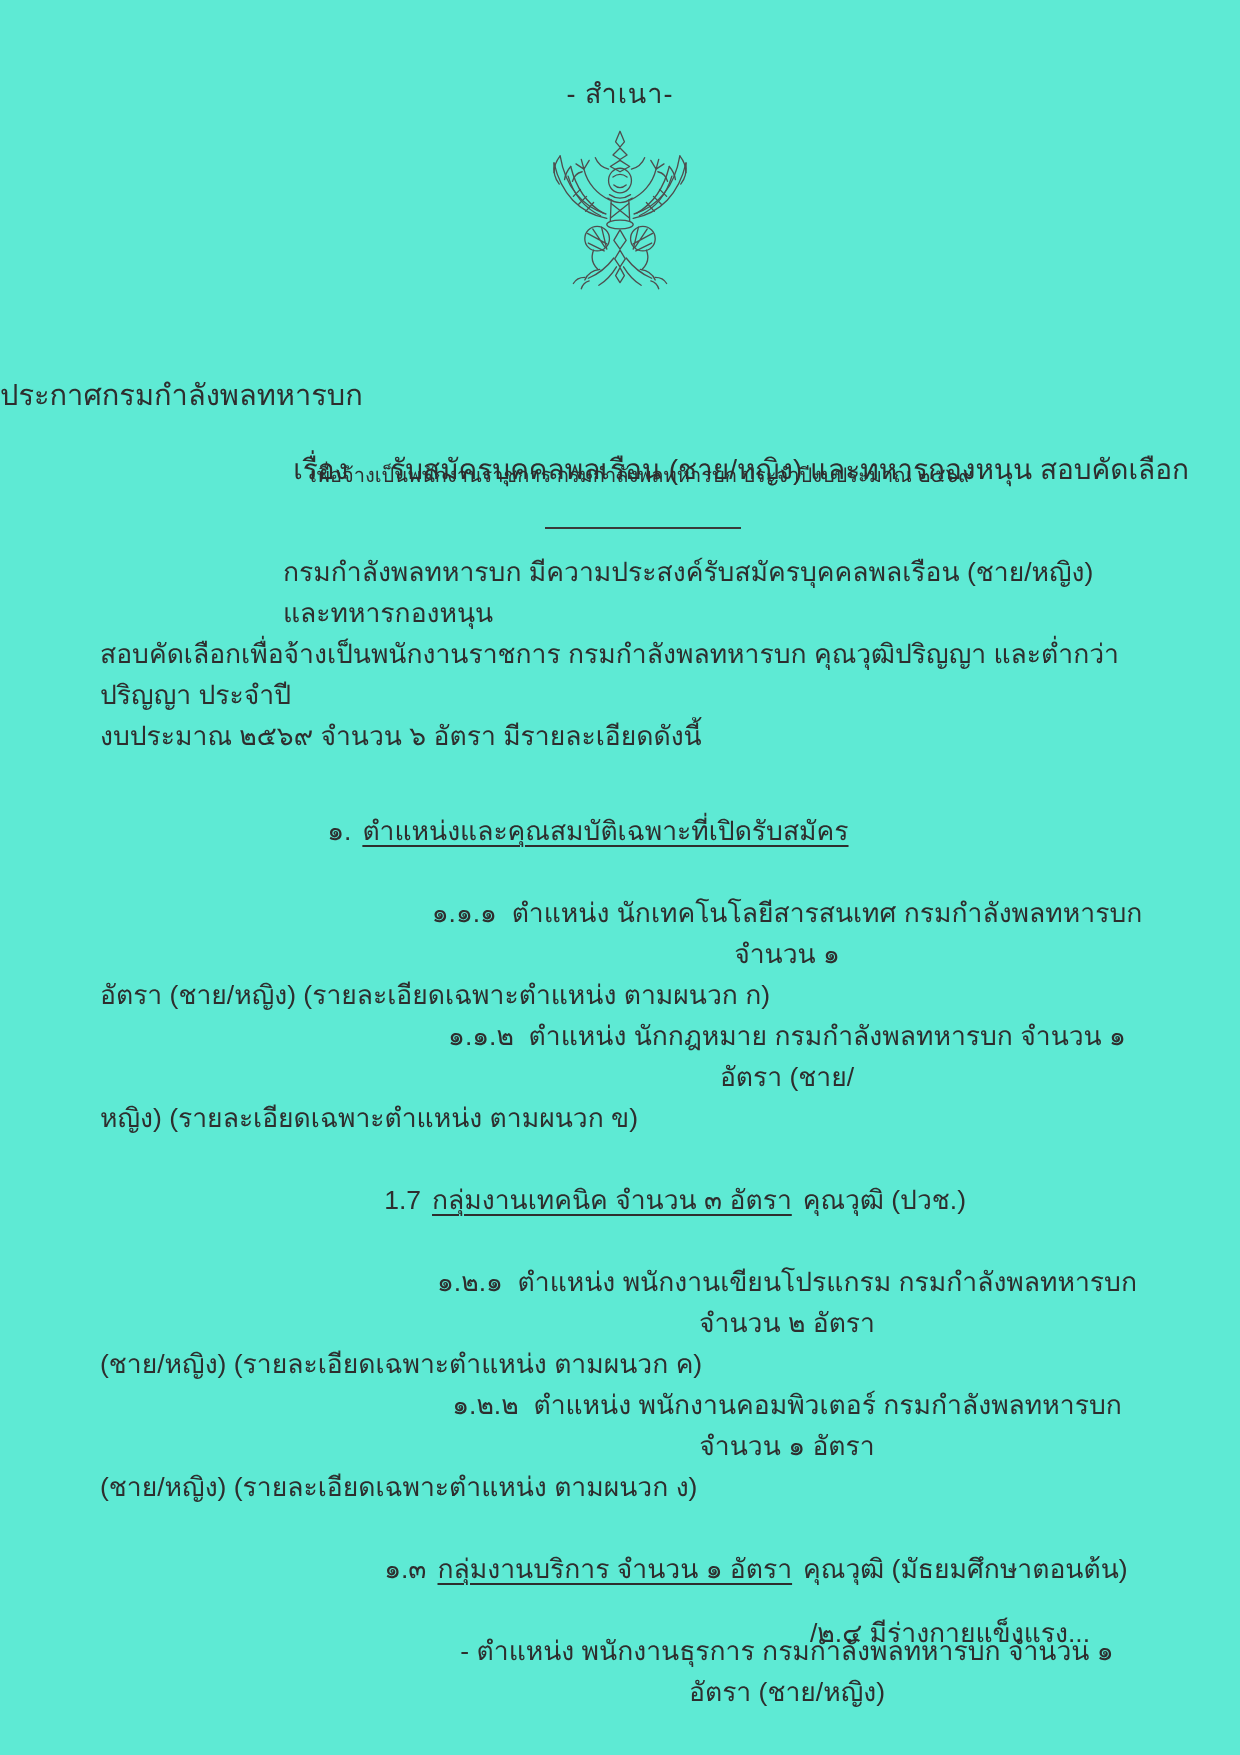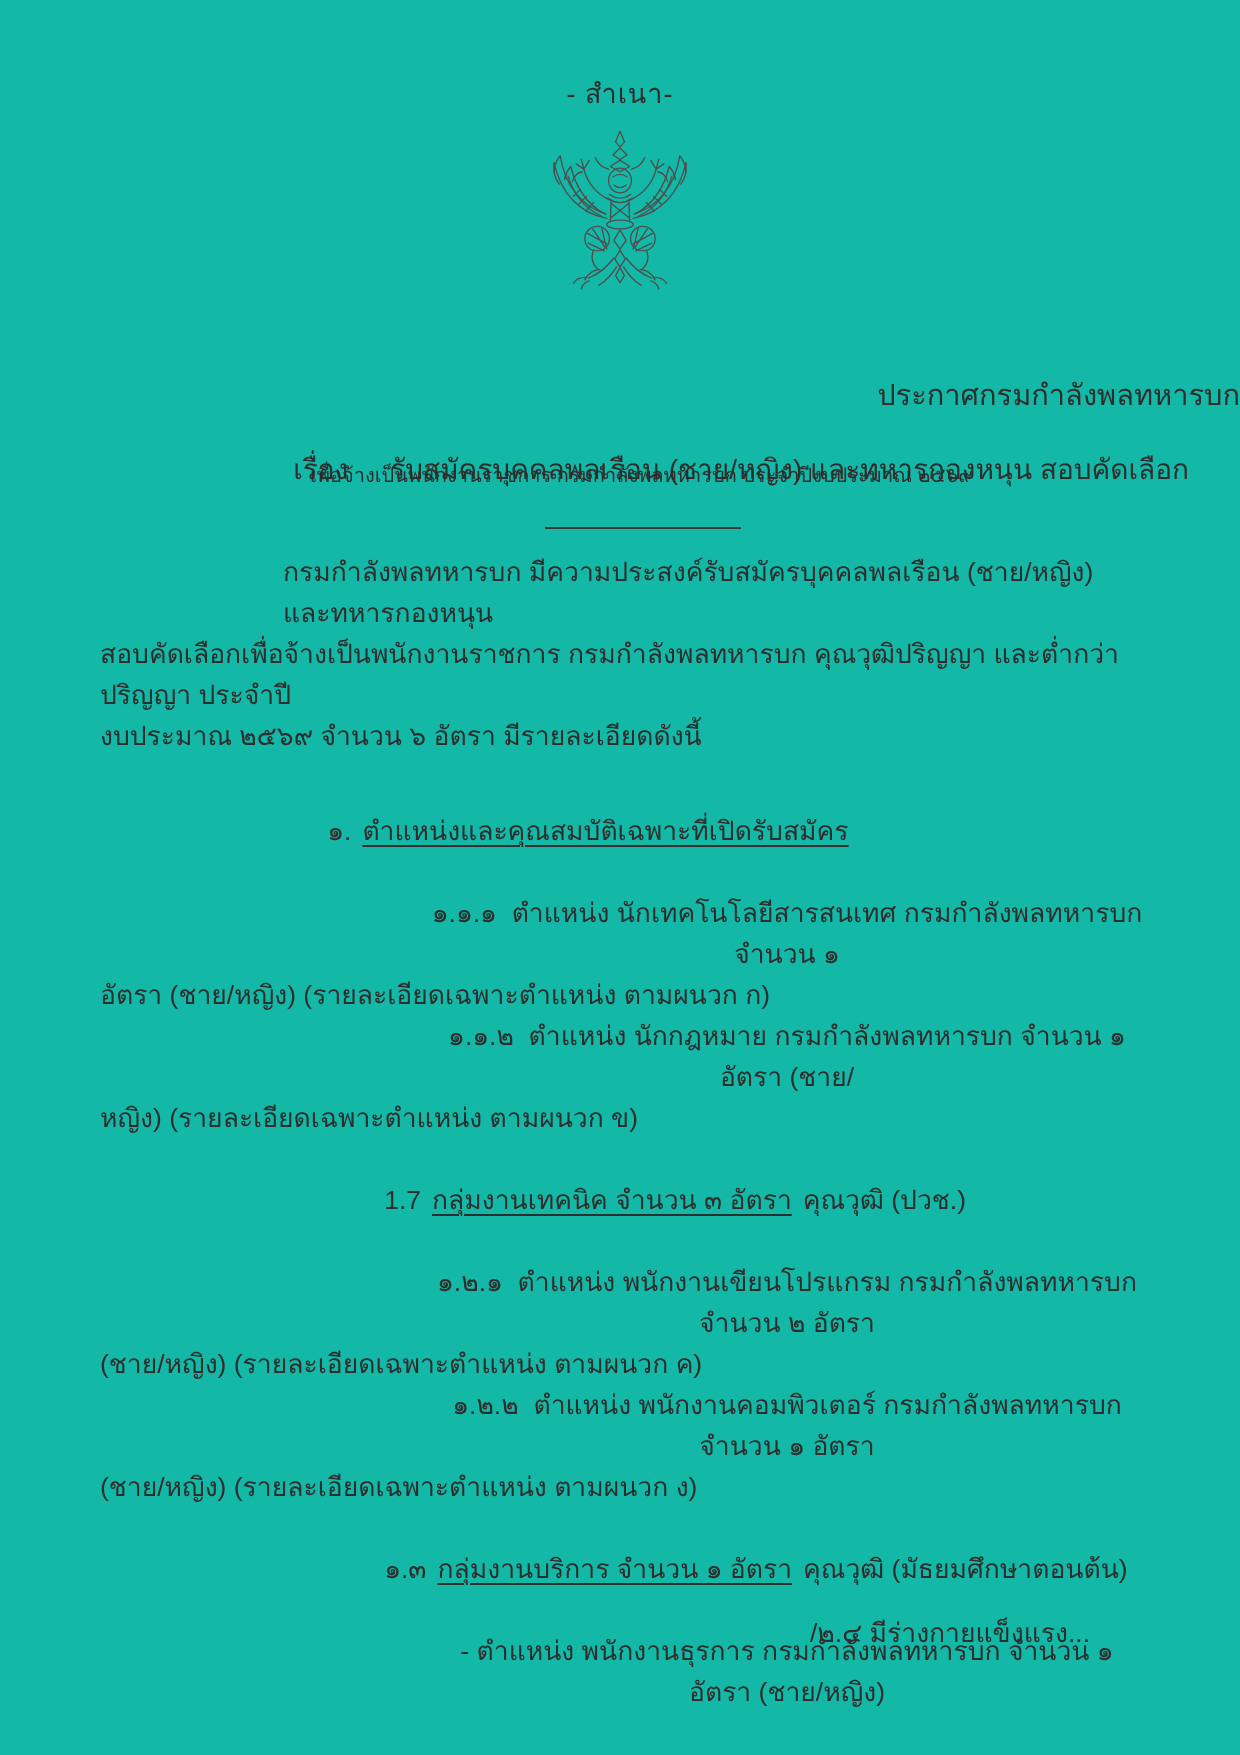--- a/index.html
+++ b/index.html
@@ -1,37 +1,37 @@
 <!DOCTYPE html>
 <html lang="th"><head>
 <meta charset="utf-8">
 <style>
   html,body{margin:0;padding:0;background:#e8e8e8;}
   .page{
     position:relative;
     width:1240px;height:1755px;
     margin:0 auto;
-    background:#14b8a6;
+    background:#5eead4;
     color:#2e2e2e;
     font-family:"Liberation Sans", sans-serif;
     overflow:hidden;
   }
   
   .copy-label{
     position:absolute;top:72px;left:0;width:100%;
     text-align:center;font-size:27px;letter-spacing:1px;
   }
   .emblem-wrap{
     position:absolute;top:120px;left:0;width:100%;
     display:flex;justify-content:center;
   }
   .emblem-wrap svg{width:176px;height:188px;}
   .doc-title{
     position:absolute;top:372px;left:0;width:100%;
-    text-align:right;font-size:29px;
+    text-align:left;font-size:29px;
   }
   .subject-line1{
     position:absolute;top:415px;left:262px;
     font-size:28px;white-space:pre-wrap;
   }
   .subject-line1 .subject-label{margin-right:42px;}
   .subject-line2{
     position:absolute;top:459px;left:310px;
     font-size:20px;white-space:pre-wrap;
   }

